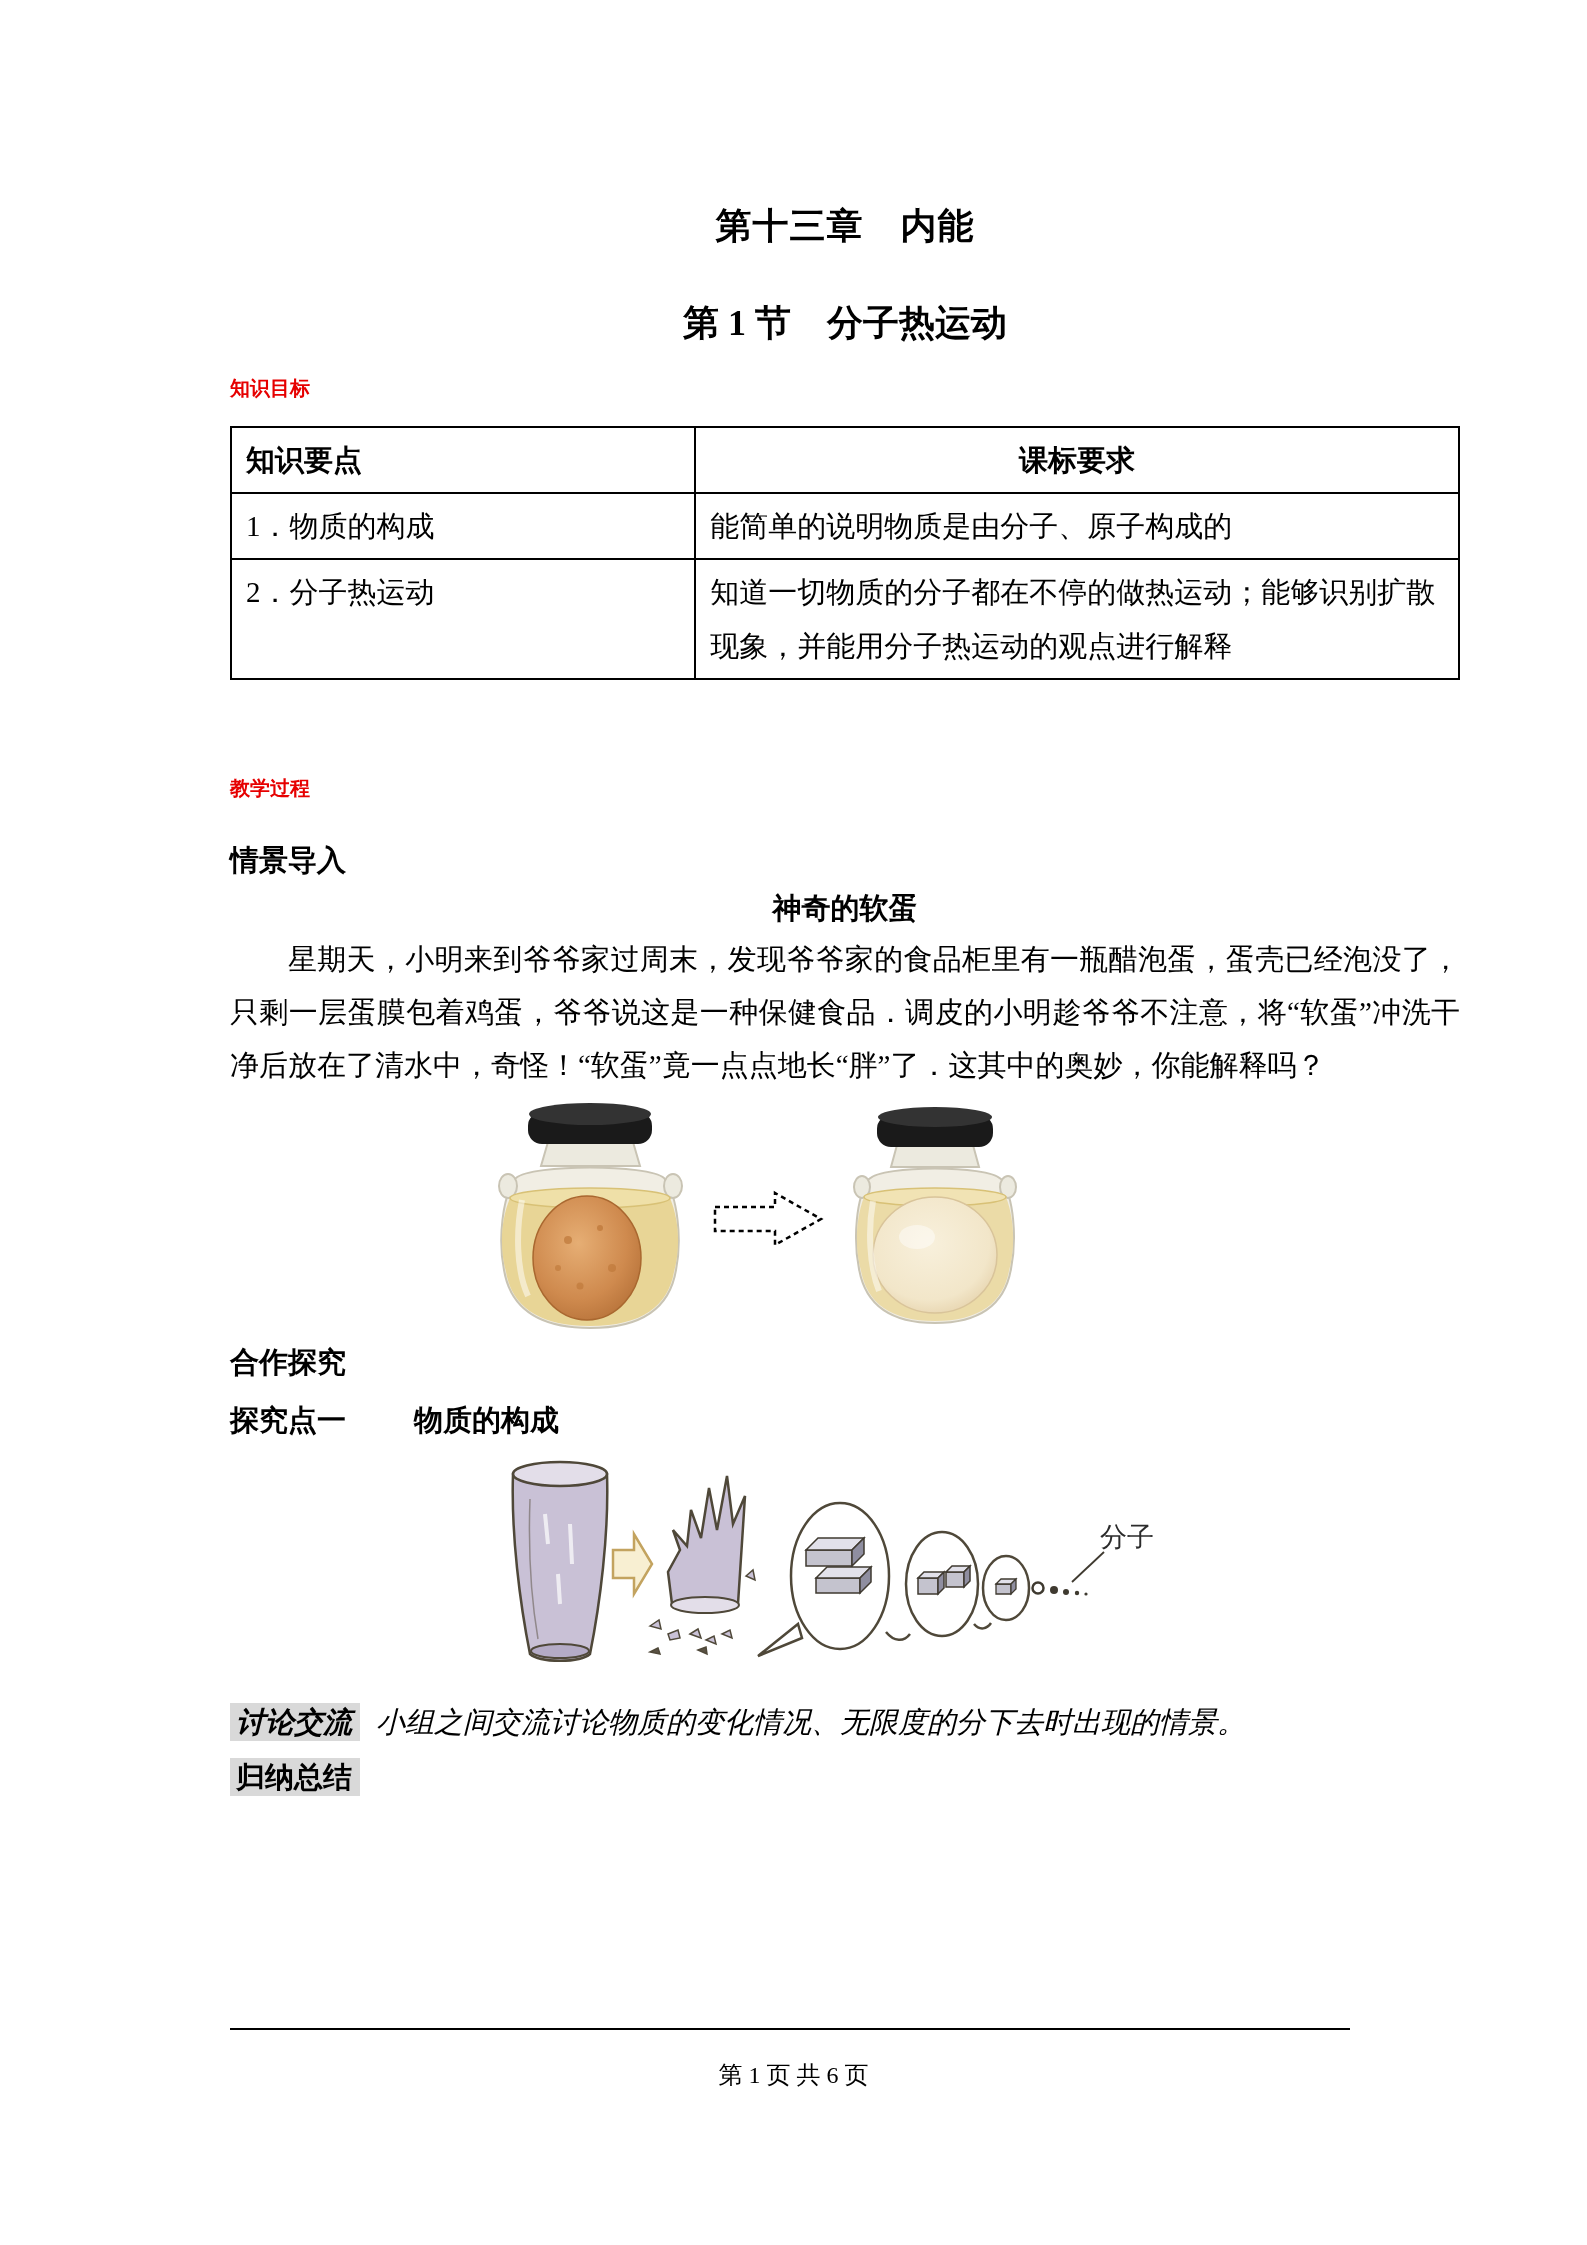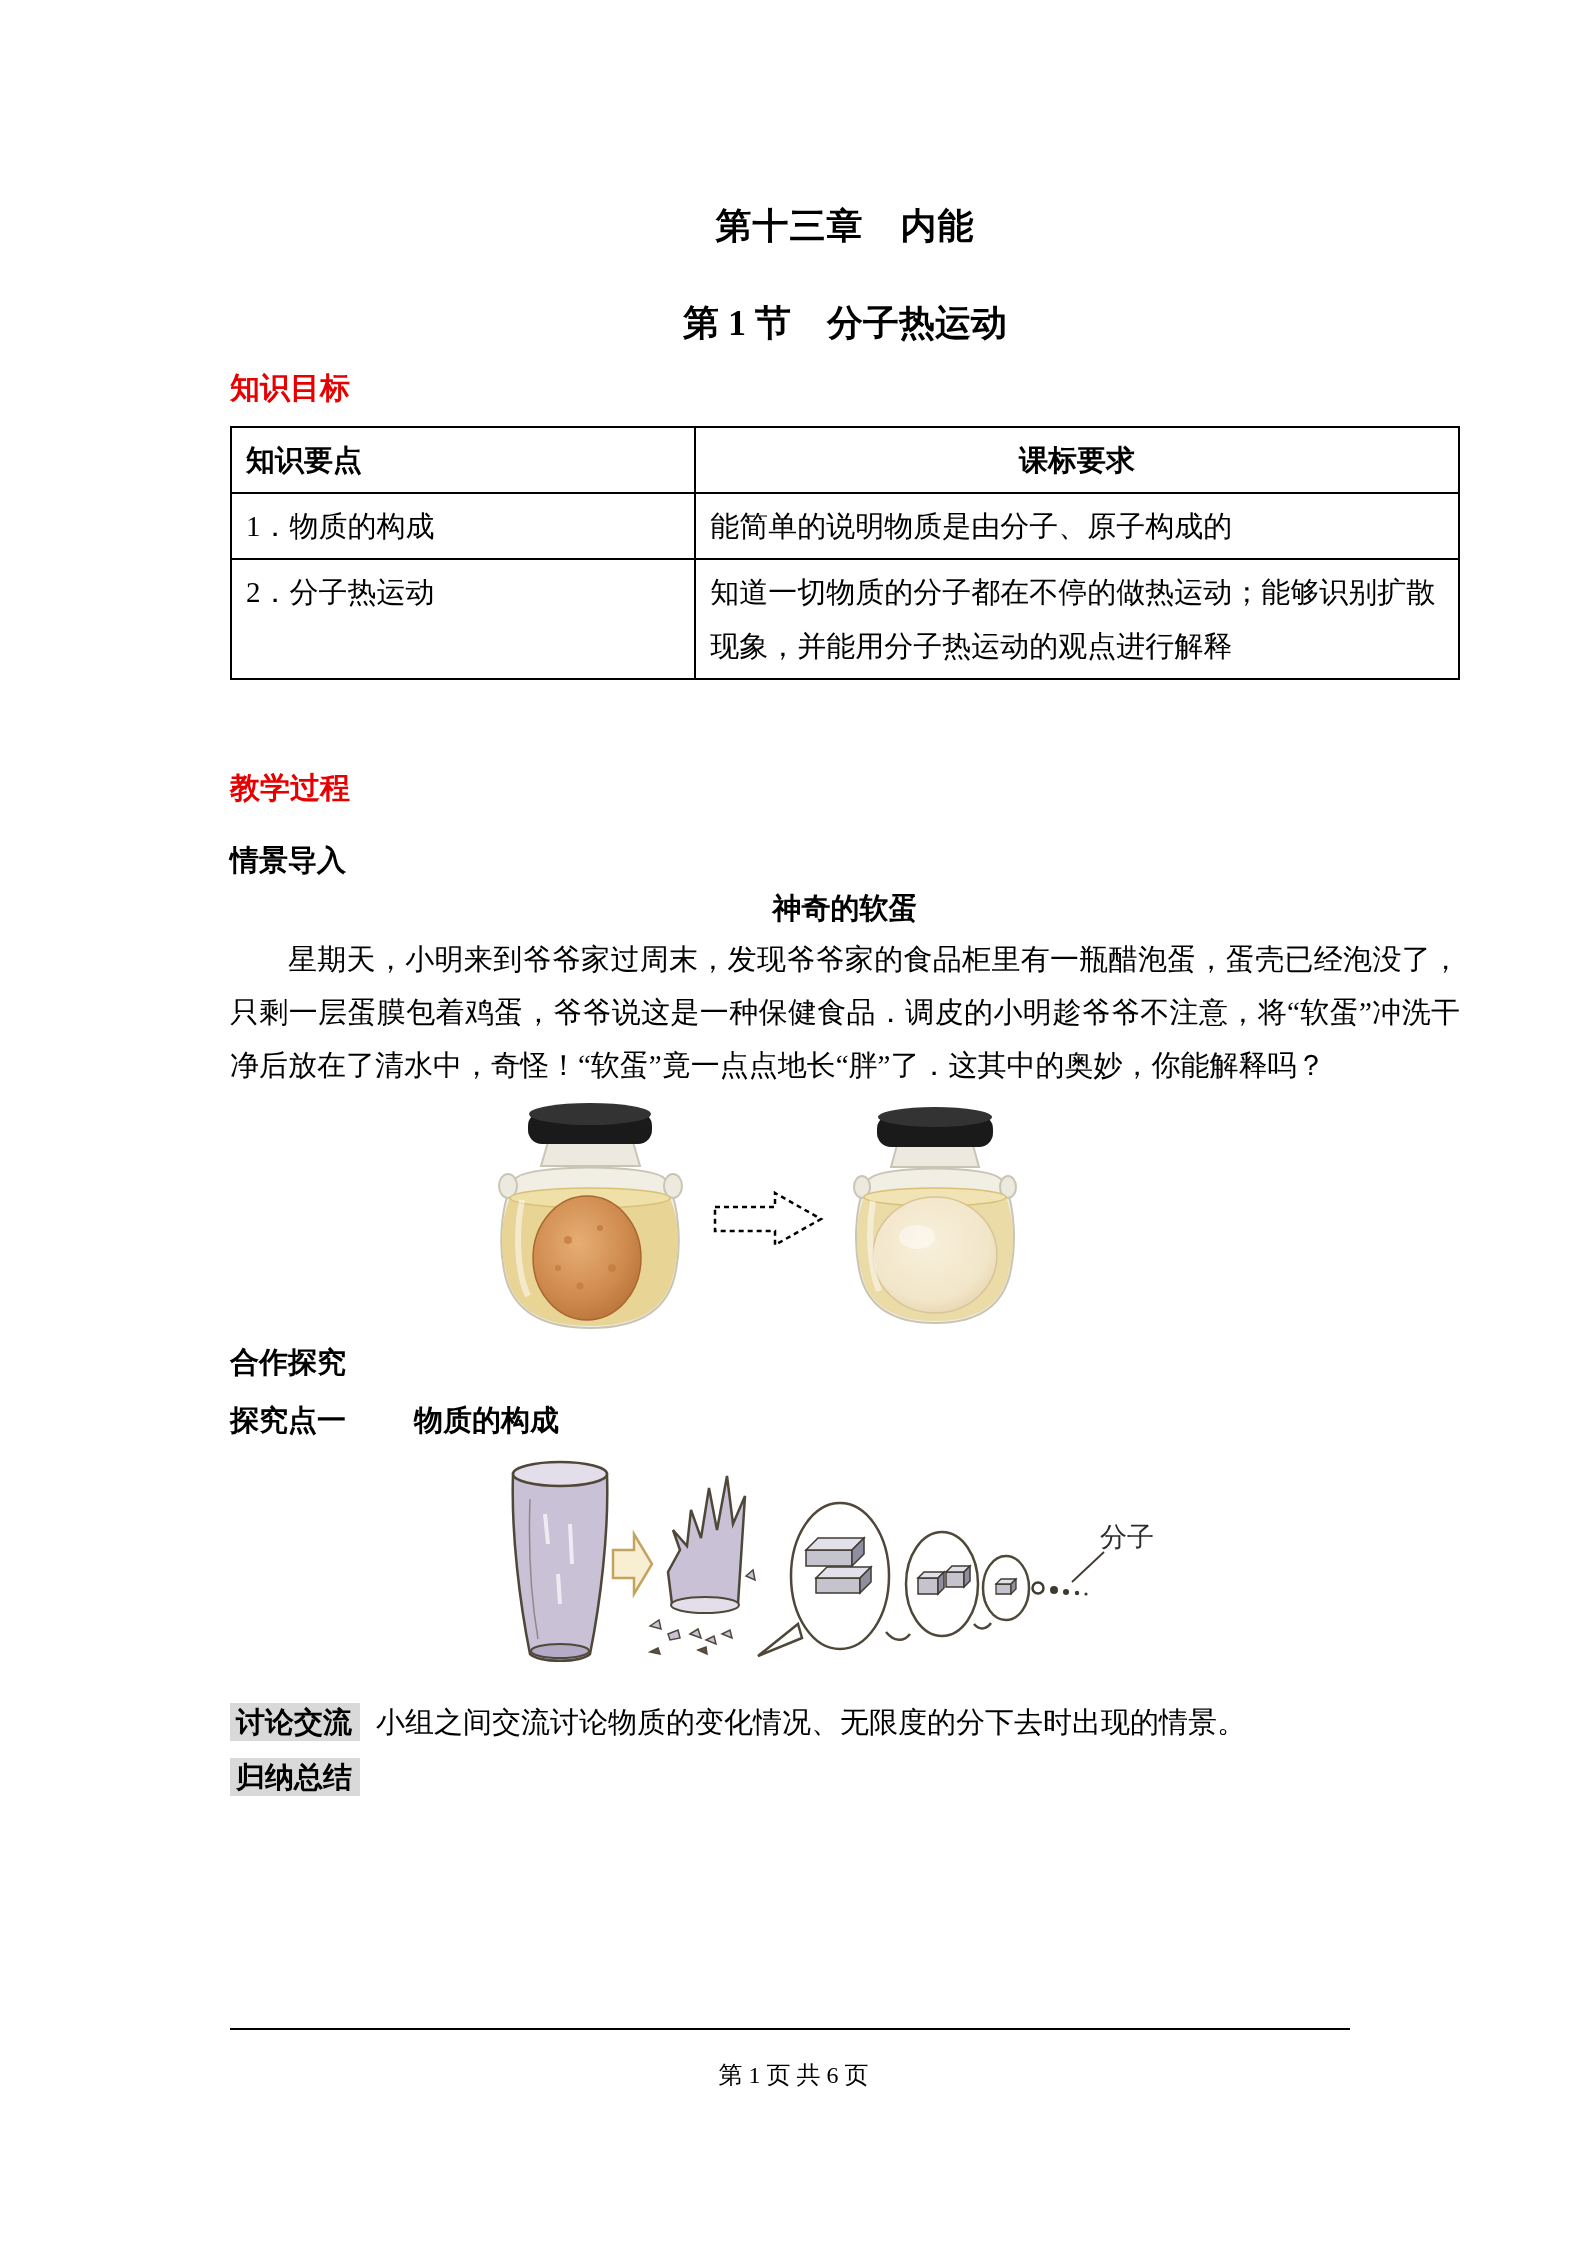--- a/index.html
+++ b/index.html
@@ -5,41 +5,41 @@
   html,body{margin:0;padding:0;background:#ffffff;}
   body{width:1587px;height:2245px;position:relative;
        font-family:"Liberation Serif","DejaVu Serif",serif;color:#000;}
   .doc{position:relative;width:1587px;height:2245px;overflow:hidden;}
   .content{padding:0 127px 0 230px;}
 
   .chapter-title{margin:0;padding-top:202px;font-size:36px;line-height:48px;
                  text-align:center;font-weight:bold;letter-spacing:1px;}
   .section-title{margin:50px 0 0;font-size:36px;line-height:46px;
                  text-align:center;font-weight:bold;}
-  .red-heading{margin:20px 0 0;font-size:30px;line-height:44px;
+  .red-heading{margin:20px 0 0;font-size:20px;line-height:44px;
                color:#e60000;font-weight:bold;}
   .red-heading.process{margin-top:86px;}
 
   table.kg{border-collapse:collapse;margin-top:16px;width:1230px;}
   table.kg th,table.kg td{border:2px solid #000;font-size:29px;
        line-height:54px;padding:5px 14px;vertical-align:top;font-weight:normal;}
   table.kg th{font-weight:bold;}
   th.col-point{text-align:left;padding-left:56px;}
   th.col-req{text-align:center;}
   td.req{text-align:left;}
 
   .bold-sub{margin:28px 0 0;font-size:29px;line-height:44px;font-weight:bold;}
   .bold-sub.center{margin-top:4px;text-align:center;}
   .bold-sub.inquiry{margin-top:14px;}
   .inquiry-title{margin-left:68px;}
 
   p.story{margin:3px 0 0;font-size:29px;line-height:53px;
           text-align:justify;text-indent:58px;}
   p.labeled{margin:4px 0 0;font-size:29px;line-height:53px;text-align:justify;}
-  p.labeled.discuss{margin-top:8px;}
+  p.labeled.discuss{margin-top:8px;font-style:italic;}
   p.labeled.summary{margin-top:2px;}
   .glabel{background:#d9d9d9;font-weight:bold;padding:3px 8px 3px 6px;margin-right:16px;}
 
   .jars{display:flex;align-items:center;margin:8px 0 0 258px;height:238px;width:560px;}
   .jar-gap{width:20px;flex:none;}
   .illustration{margin:12px 0 0 270px;width:660px;height:230px;}
 
   .footer-rule{position:absolute;left:230px;top:2028px;width:1120px;
                border-top:2px solid #000;}
   .footer-text{position:absolute;top:2058px;left:0;width:1587px;

